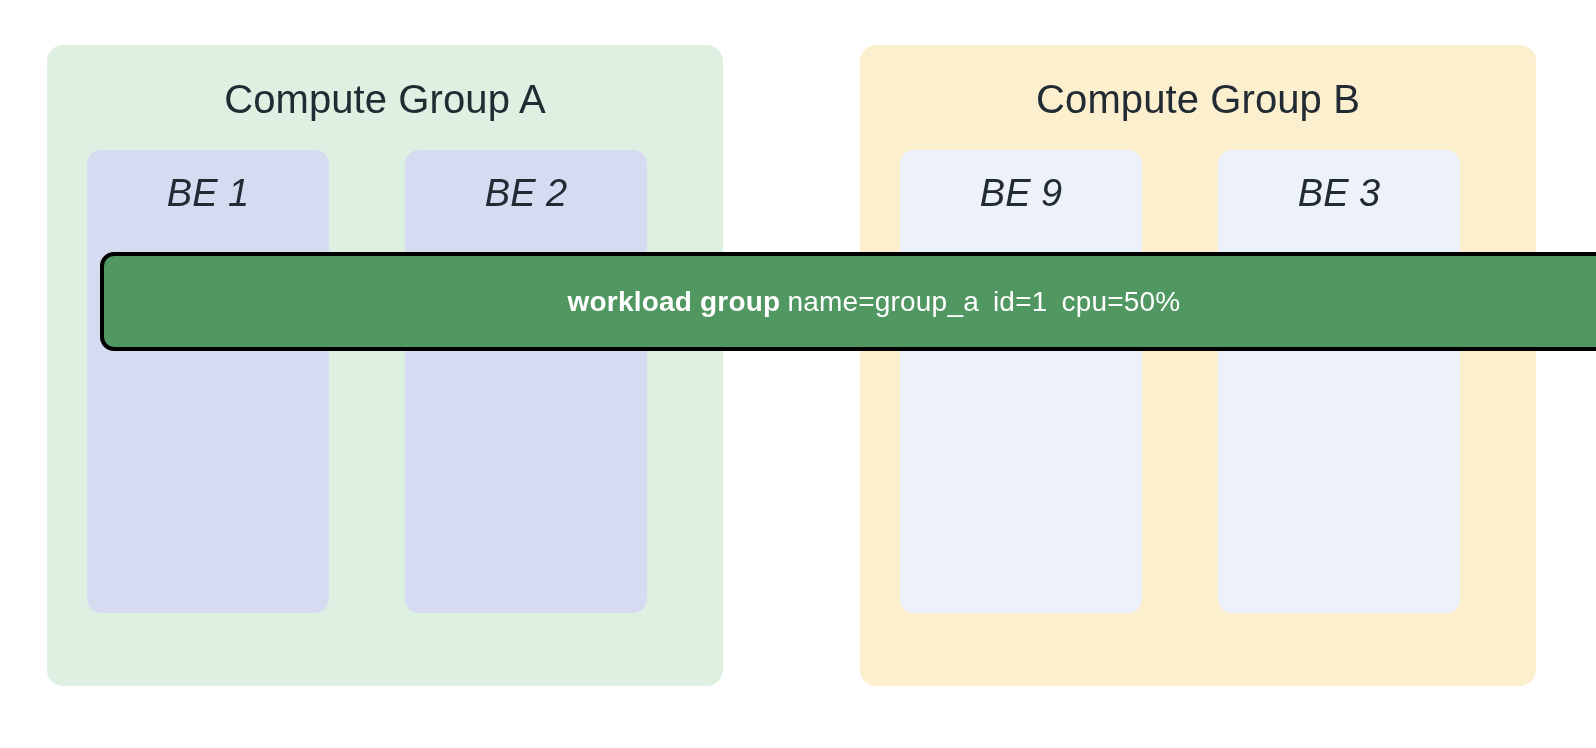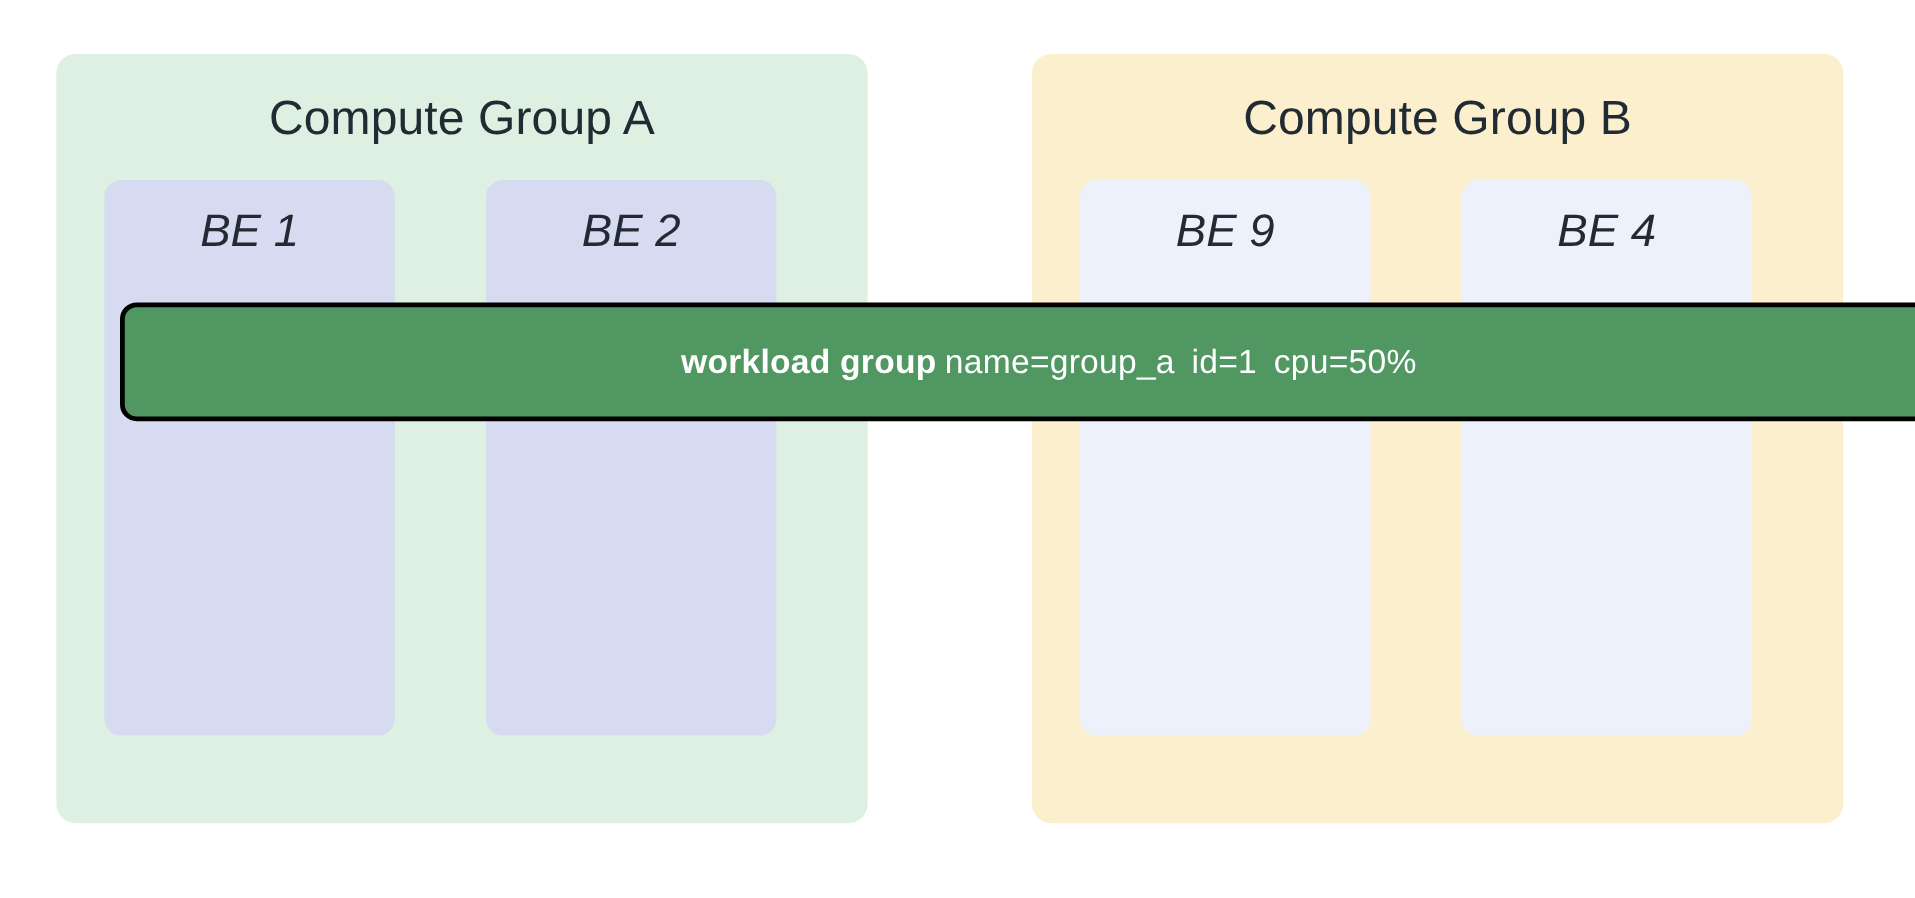--- a/index.html
+++ b/index.html
@@ -140,21 +140,21 @@
   </div>
 
   <div class="compute-group group-b">
     <div class="group-title">Compute Group B</div>
 
     <div class="be-box be-left be-b">
       <div class="be-label">BE 9</div>
     </div>
 
     <div class="be-box be-right be-b">
-      <div class="be-label">BE 4</div>
+      <div class="be-label">BE 3</div>
     </div>
   </div>
 
   <div class="workload-bar wg-a">
     <div class="wg-text">
       <span class="wg-strong">workload group</span><span class="wg-gap"></span><span class="wg-attrs">name=group_a</span><span class="wg-gap"></span><span class="wg-gap"></span><span class="wg-attrs">id=1</span><span class="wg-gap"></span><span class="wg-gap"></span><span class="wg-attrs">cpu=50%</span>
     </div>
   </div>
 
 

